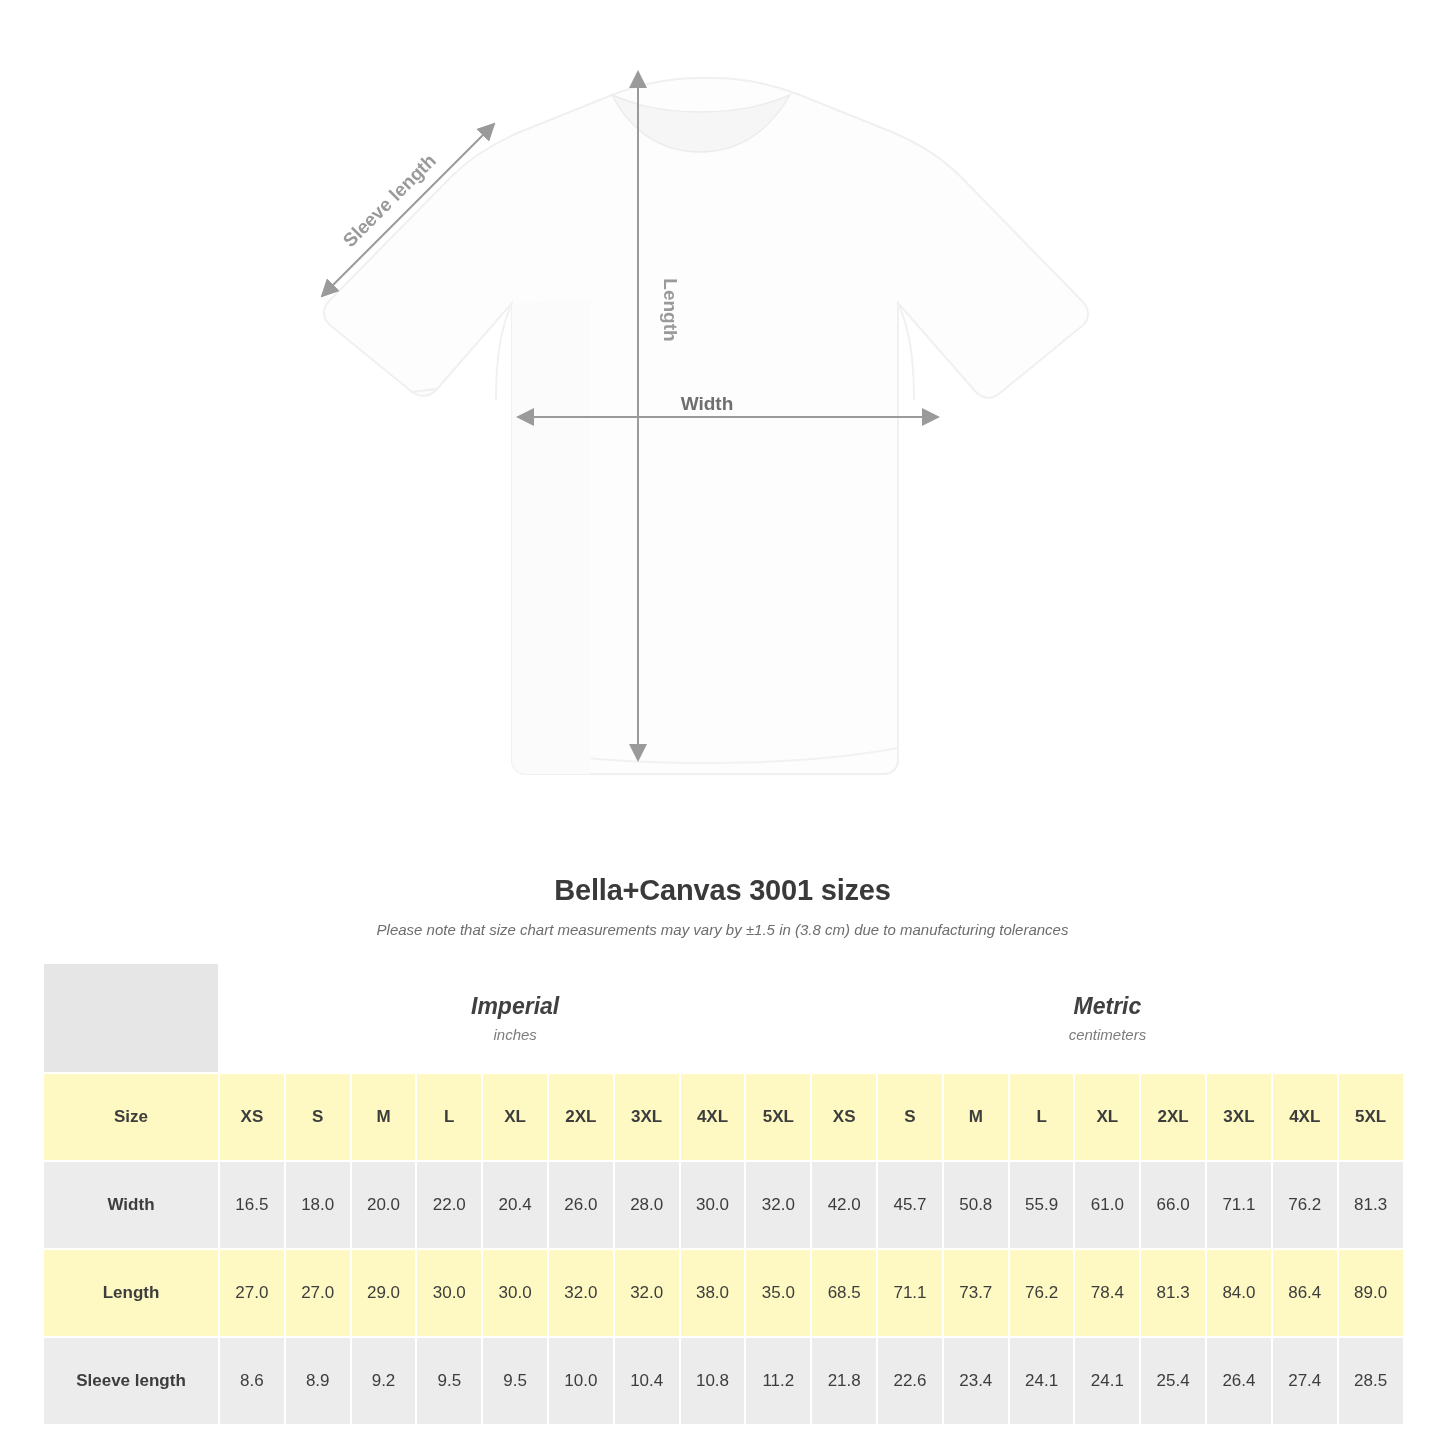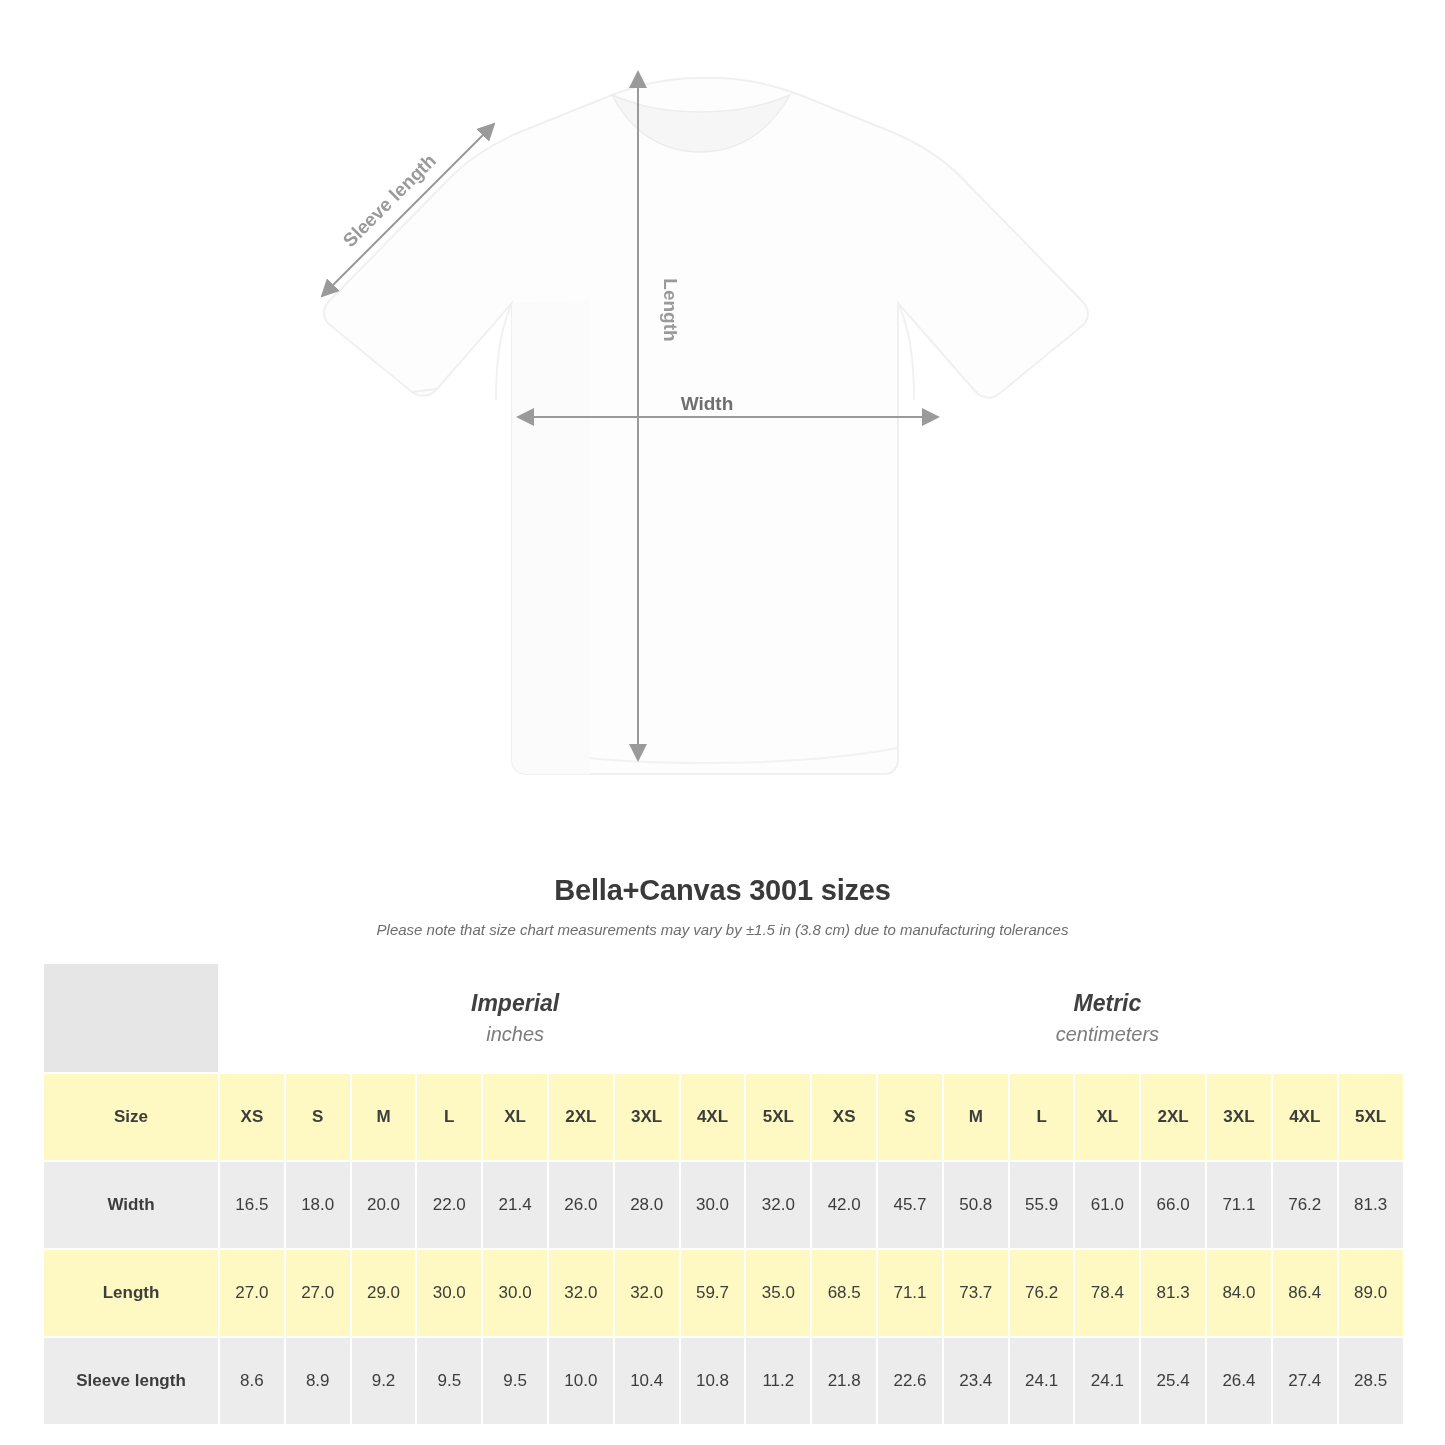--- a/index.html
+++ b/index.html
@@ -73,21 +73,21 @@
     background: #e6e6e6;
     height: 106px;
   }
   .unit-head .unit-name {
     font-size: 23px;
     font-weight: bold;
     font-style: italic;
     color: #404040;
   }
   .unit-head .unit-sub {
-    font-size: 20px;
+    font-size: 15px;
     font-style: italic;
     color: #7c7c7c;
     margin-top: 6px;
   }
   .unit-head.blank {
     background: #e6e6e6;
   }
 
   tr.head-row td {
     height: 84px;
@@ -250,21 +250,21 @@
           <td>4XL</td>
           <td>5XL</td>
         </tr>
 
         <tr class="data-row zebra">
           <td class="rowlabel">Width</td>
           <td>16.5</td>
           <td>18.0</td>
           <td>20.0</td>
           <td>22.0</td>
-          <td>21.4</td>
+          <td>20.4</td>
           <td>26.0</td>
           <td>28.0</td>
           <td>30.0</td>
           <td>32.0</td>
           <td>42.0</td>
           <td>45.7</td>
           <td>50.8</td>
           <td>55.9</td>
           <td>61.0</td>
           <td>66.0</td>
@@ -275,21 +275,21 @@
 
         <tr class="data-row plain">
           <td class="rowlabel">Length</td>
           <td>27.0</td>
           <td>27.0</td>
           <td>29.0</td>
           <td>30.0</td>
           <td>30.0</td>
           <td>32.0</td>
           <td>32.0</td>
-          <td>59.7</td>
+          <td>38.0</td>
           <td>35.0</td>
           <td>68.5</td>
           <td>71.1</td>
           <td>73.7</td>
           <td>76.2</td>
           <td>78.4</td>
           <td>81.3</td>
           <td>84.0</td>
           <td>86.4</td>
           <td>89.0</td>

